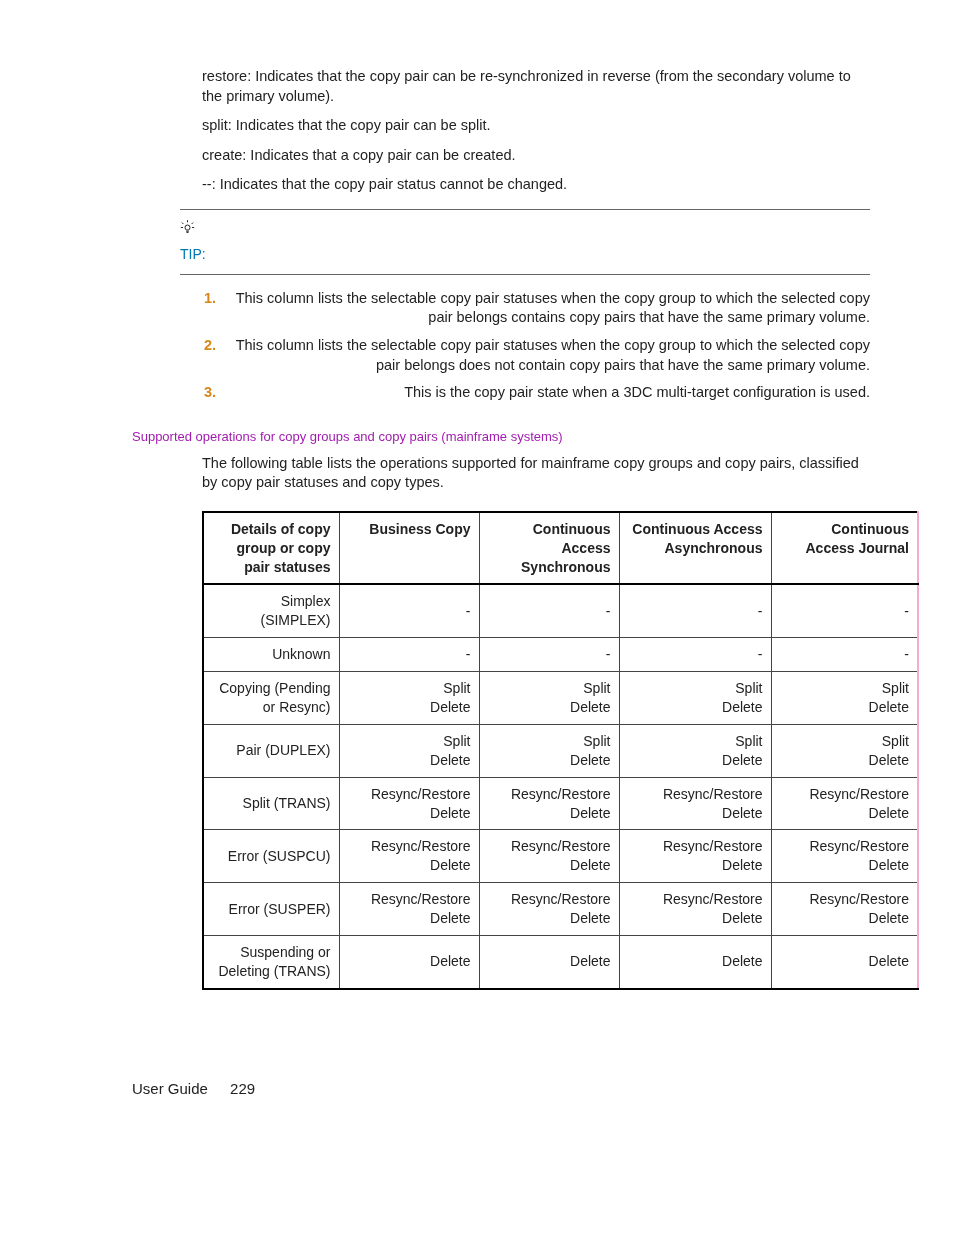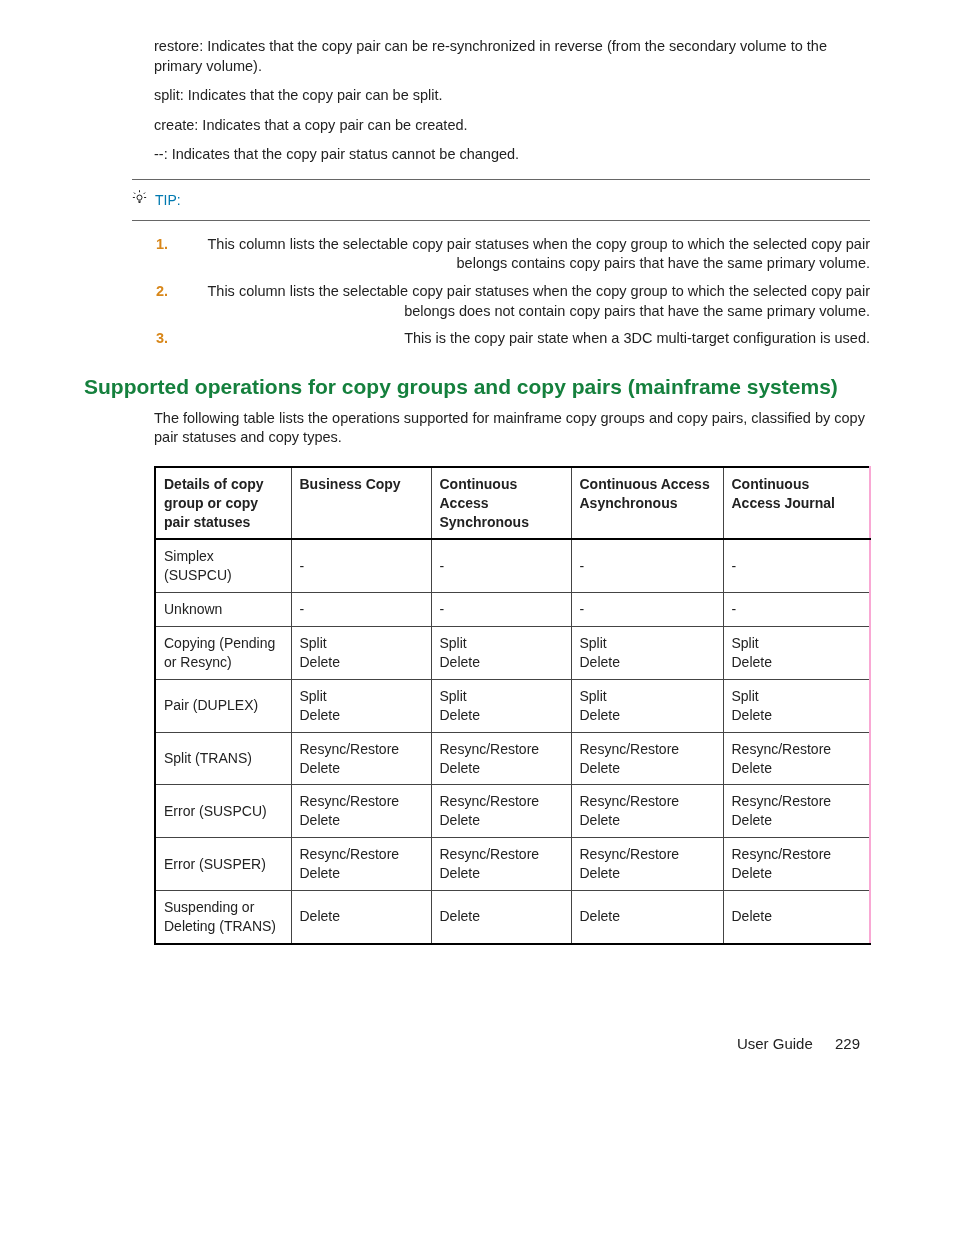--- a/index.html
+++ b/index.html
@@ -5,40 +5,42 @@
   body {
     margin: 0;
     padding: 0;
     font-family: Arial, Helvetica, sans-serif;
     font-size: 14.5px;
     color: #222;
     background: #fff;
     width: 954px;
   }
   .page {
-    padding: 37px 84px 60px 84px;
+    padding: 67px 84px 60px 84px;
     box-sizing: border-box;
+    margin-left: 48px;
   }
   .indent {
     margin-left: 70px;
   }
   p {
     margin: 0 0 10px 0;
     line-height: 1.35;
   }
   .tip-box {
     margin: 14px 0 14px 48px;
     border-top: 1px solid #666;
     border-bottom: 1px solid #666;
     padding: 10px 0 12px 0;
   }
   .tip-row {
     display: flex;
     align-items: baseline;
     gap: 8px;
+    flex-direction: column;
   }
   .tip-icon {
     font-size: 14px;
     color: #222;
     flex: 0 0 auto;
   }
   .tip-label {
     color: #0079b0;
     font-size: 14px;
   }
@@ -62,40 +64,40 @@
     text-align: right;
   }
   ol.notes li::before {
     content: counter(noteitem) ".";
     position: absolute;
     left: -26px;
     color: #d8871a;
     font-weight: bold;
   }
   h2.section {
-    color: #15803d;
-    font-weight: bold;
-    font-size: 21px;
+    color: #a21caf;
+    font-weight: normal;
+    font-size: 13px;
     margin: 26px 0 10px 0;
   }
   .section-intro {
     margin-left: 70px;
     line-height: 1.35;
     margin-bottom: 18px;
   }
   table.ops {
     border-collapse: collapse;
     margin-left: 70px;
     width: 715px;
     table-layout: fixed;
   }
   table.ops th, table.ops td {
     border: 1px solid #444;
     padding: 7px 8px 7px 8px;
-    text-align: left;
+    text-align: right;
     vertical-align: middle;
     font-size: 14px;
     line-height: 1.35;
   }
   table.ops th {
     font-weight: bold;
   }
   table.ops thead tr {
     border-top: 2px solid #000;
   }
@@ -113,21 +115,20 @@
     border-bottom: 2px solid #000;
     vertical-align: top;
   }
   .col1 { width: 136px; }
   .col2 { width: 140px; }
   .col3 { width: 140px; }
   .col4 { width: 152px; }
   .col5 { width: 147px; }
   .footer {
     margin-top: 90px;
-    text-align: right;
     padding-right: 10px;
     font-size: 15px;
   }
   .footer .pnum {
     margin-left: 18px;
   }
 </style>
 </head>
 <body>
 
@@ -175,21 +176,21 @@
       <tr>
         <th>Details of copy group or copy pair statuses</th>
         <th>Business Copy</th>
         <th>Continuous Access Synchronous</th>
         <th>Continuous Access Asynchronous</th>
         <th>Continuous Access Journal</th>
       </tr>
     </thead>
     <tbody>
         <tr>
-          <td>Simplex (SUSPCU)</td>
+          <td>Simplex (SIMPLEX)</td>
           <td>-</td>
           <td>-</td>
           <td>-</td>
           <td>-</td>
         </tr>
         <tr>
           <td>Unknown</td>
           <td>-</td>
           <td>-</td>
           <td>-</td>

